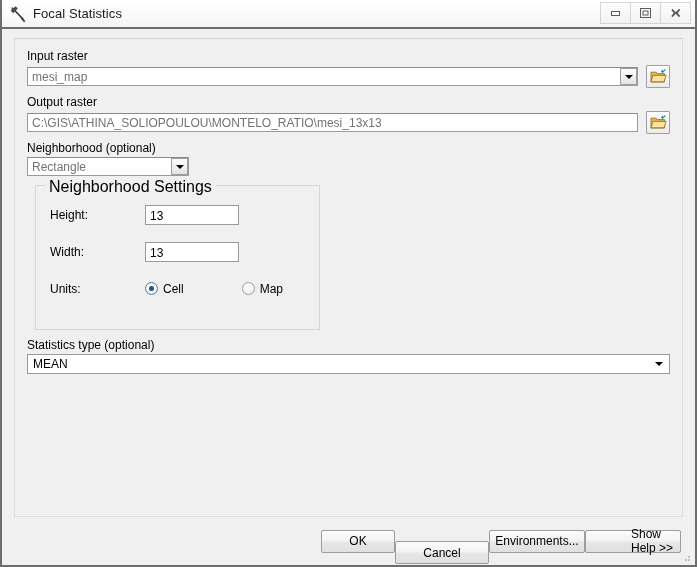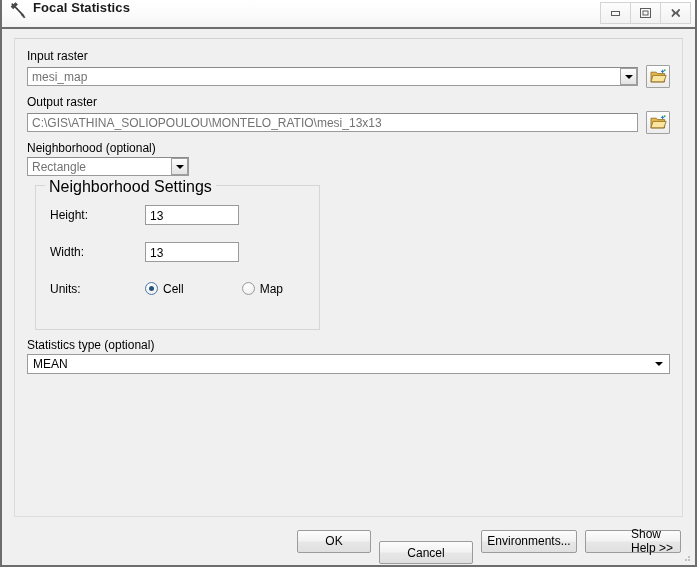--- a/index.html
+++ b/index.html
@@ -30,23 +30,23 @@
     flex-direction: column;
   }
 
   
   .titlebar {
     height: 27px;
     min-height: 27px;
     background: linear-gradient(to bottom, #ffffff 0%, #fbfbfb 55%, #f4f4f4 100%);
     border-bottom: 2px solid #6d6d6d;
     display: flex;
+    align-items: center;
     padding-left: 6px;
     position: relative;
-    font-weight: bold;
   }
   .title-icon {
     width: 20px;
     height: 20px;
     margin-right: 5px;
     display: flex;
     align-items: center;
     justify-content: center;
   }
   .title-text {
@@ -267,21 +267,20 @@
   .check-label { font-size: 12px; }
 
   
   .buttonbar {
     height: 48px;
     min-height: 48px;
     display: flex;
     align-items: center;
     justify-content: flex-end;
     padding-right: 14px;
-    gap: 8px;
     position: relative;
   }
   .btn {
     height: 23px;
     box-sizing: border-box;
     border: 1px solid #9c9c9c;
     border-radius: 2px;
     background: linear-gradient(to bottom, #fcfcfc 0%, #f2f2f2 48%, #e7e7e7 52%, #e0e0e0 100%);
     font-size: 12px;
     font-family: "Liberation Sans", sans-serif;

